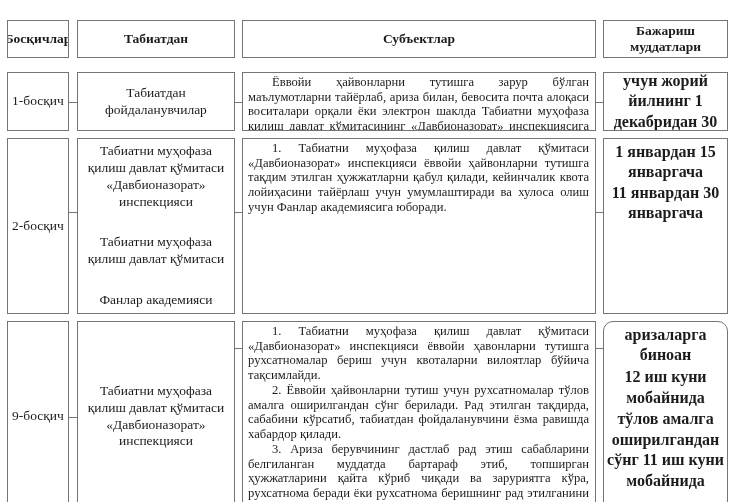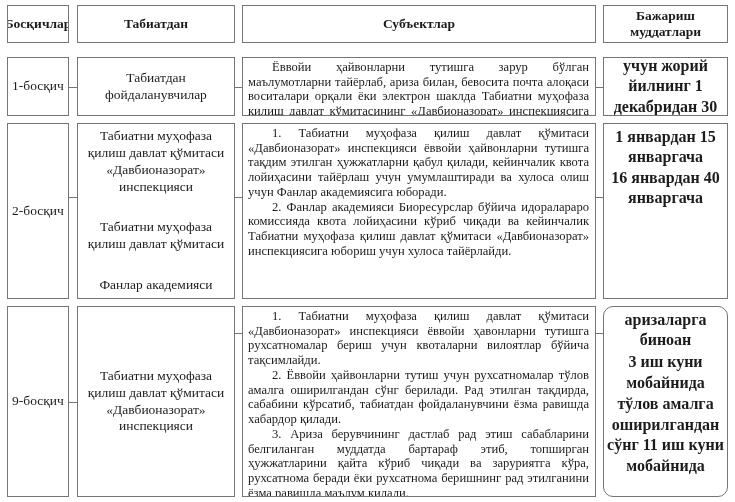--- a/index.html
+++ b/index.html
@@ -2,21 +2,21 @@
 <html><head>
 <meta charset="utf-8">
 <style>
   :root{
     --border:#757575;
     --text:#1c1c1c;
   }
   html,body{margin:0;padding:0;background:#ffffff;}
   .page{
     width:735px;height:502px;box-sizing:border-box;
-    padding:5px 7px;background:#ffffff;
+    padding:20px 7px;background:#ffffff;
     font-family:"Liberation Serif","DejaVu Serif",serif;
     color:var(--text);
     position:relative;overflow:hidden;
   }
   .trow{
     display:grid;
     grid-template-columns:62px 8px 158px 7px 354px 7px 125px;
     align-items:stretch;
   }
   .box{
@@ -108,28 +108,27 @@
     <div class="box subjects-spread">
       <div>Табиатни муҳофаза қилиш давлат қўмитаси «Давбионазорат» инспекцияси</div>
       <div>Табиатни муҳофаза қилиш давлат қўмитаси</div>
       <div>Фанлар академияси</div>
     </div>
     <div class="gap">
         <div class="conn r2"></div>
       </div>
     <div class="box actions">
       <p>1. Табиатни муҳофаза қилиш давлат қўмитаси «Давбионазорат» инспекцияси ёввойи ҳайвонларни тутишга тақдим этилган ҳужжатларни қабул қилади, кейинчалик квота лойиҳасини тайёрлаш учун умумлаштиради ва хулоса олиш учун Фанлар академиясига юборади.</p>
-      <p>2. Фанлар академияси Биоресурслар бўйича идоралараро комиссияда квота лойиҳасини кўриб чиқади ва кейинчалик Табиатни муҳофаза қилиш давлат қўмитаси «Давбионазорат» инспекциясига юбориш учун хулоса тайёрлайди.</p>
     </div>
     <div class="gap">
         <div class="conn r2"></div>
       </div>
     <div class="box deadlines spread">
       <div>1 январдан 15 январгача</div>
-      <div>16 январдан 40 январгача</div>
+      <div>11 январдан 30 январгача</div>
     </div>
   </div>
 
   <div class="trow h-r3">
     <div class="box center-cell">9-босқич</div>
     <div class="gap">
         <div class="conn mid"></div>
       </div>
     <div class="box center-cell">Табиатни муҳофаза қилиш давлат қўмитаси «Давбионазорат» инспекцияси</div>
     <div class="gap">
@@ -138,18 +137,18 @@
     <div class="box actions">
       <p>1. Табиатни муҳофаза қилиш давлат қўмитаси «Давбионазорат» инспекцияси ёввойи ҳавонларни тутишга рухсатномалар бериш учун квоталарни вилоятлар бўйича тақсимлайди.</p>
       <p>2. Ёввойи ҳайвонларни тутиш учун рухсатномалар тўлов амалга оширилгандан сўнг берилади. Рад этилган тақдирда, сабабини кўрсатиб, табиатдан фойдаланувчини ёзма равишда хабардор қилади.</p>
       <p>3. Ариза берувчининг дастлаб рад этиш сабабларини белгиланган муддатда бартараф этиб, топширган ҳужжатларини қайта кўриб чиқади ва заруриятга кўра, рухсатнома беради ёки рухсатнома беришнинг рад этилганини ёзма равишда маълум қилади.</p>
     </div>
     <div class="gap">
         <div class="conn hi"></div>
       </div>
     <div class="box deadlines spread-bottom">
       <div>аризаларга биноан</div>
-      <div>3 иш куни мобайнида</div>
+      <div>12 иш куни мобайнида</div>
       <div>тўлов амалга оширилгандан сўнг 11 иш куни мобайнида</div>
     </div>
   </div>
 
 </div>
 
 </body></html>

